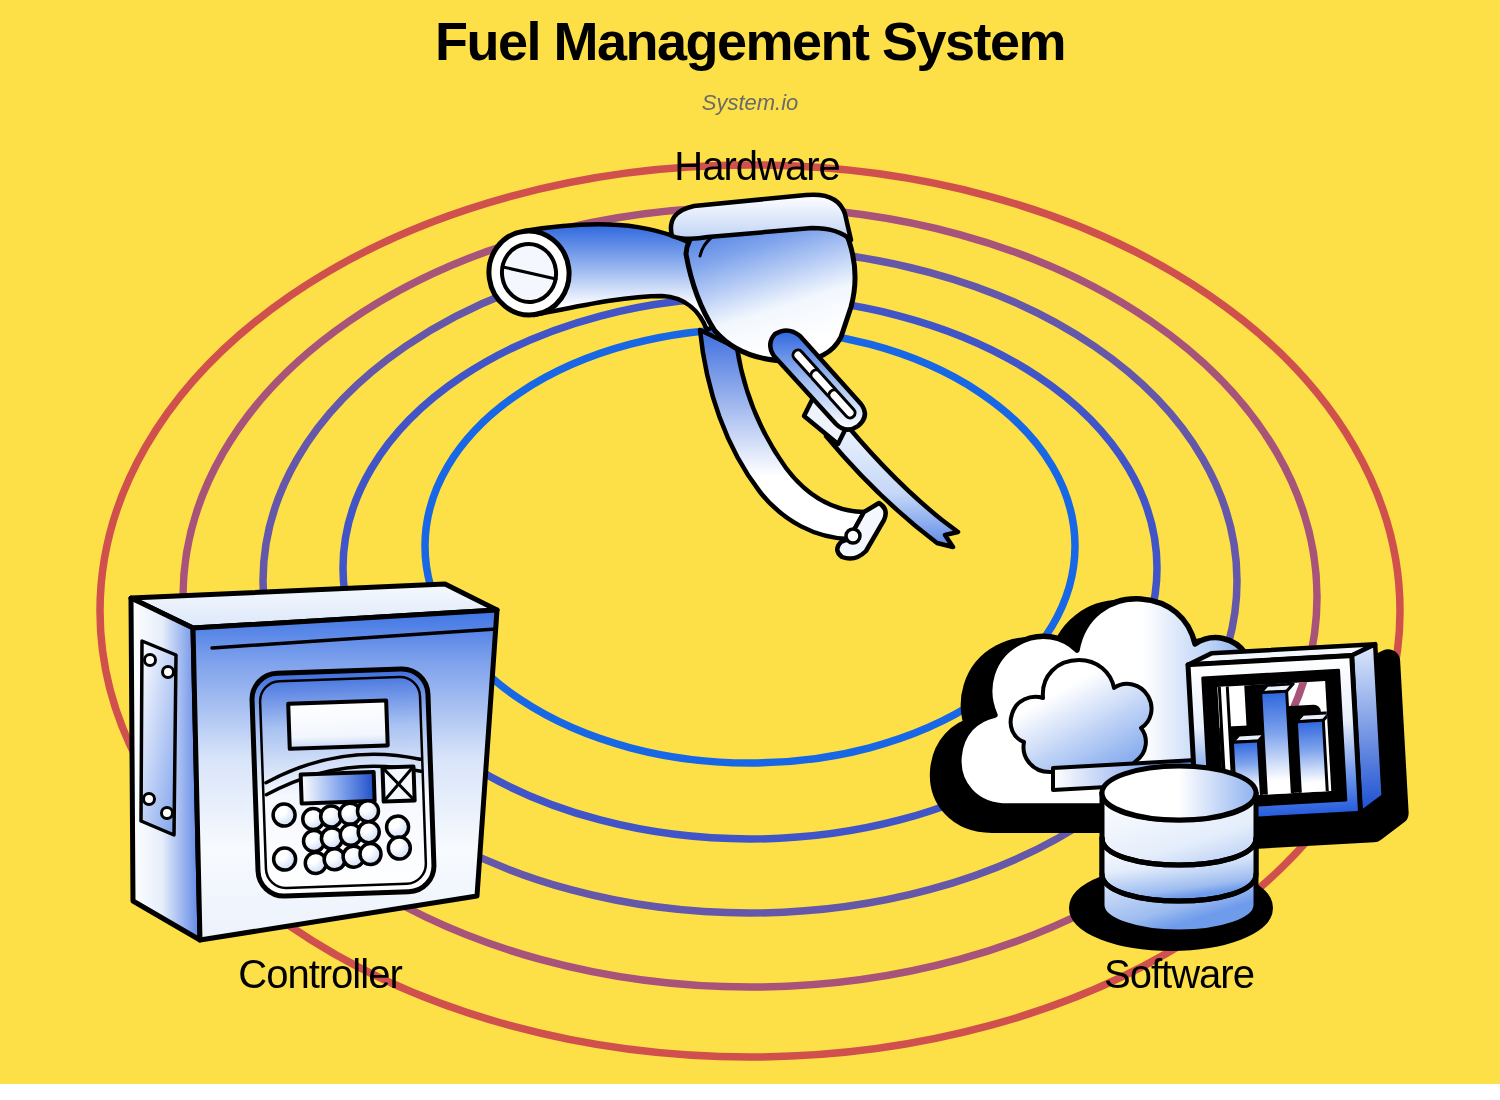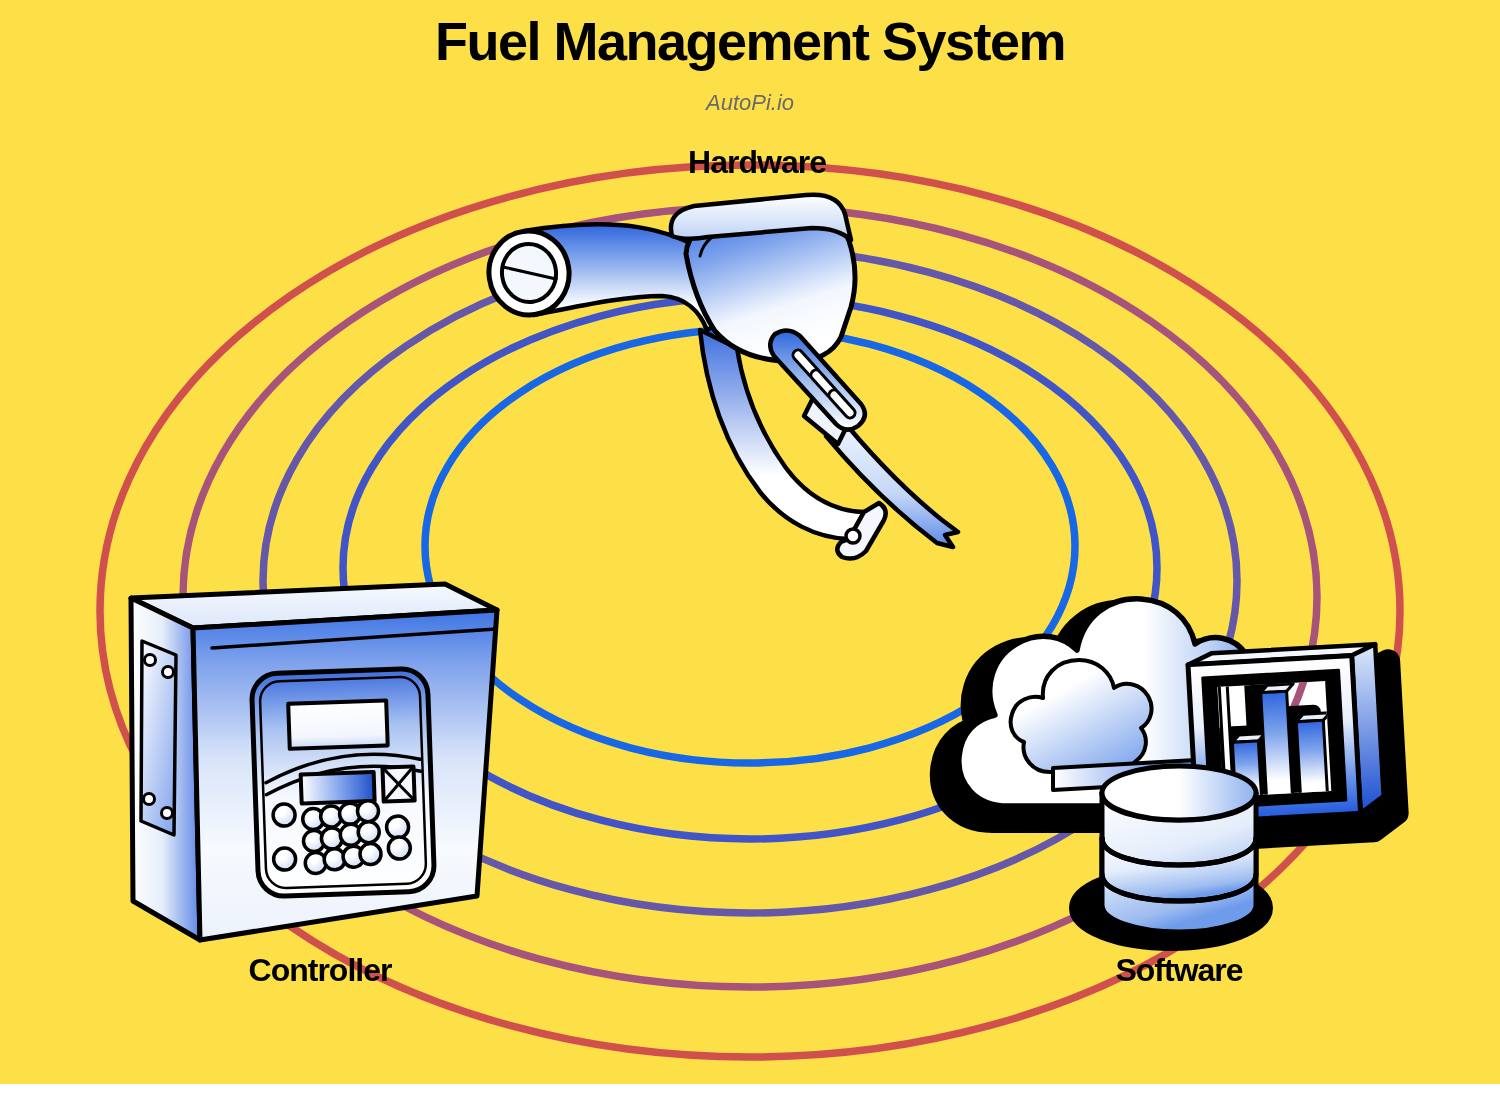--- a/index.html
+++ b/index.html
@@ -2,21 +2,21 @@
 <html><head>
 <meta charset="utf-8">
 <style>
   html,body{margin:0;padding:0;background:#ffffff;}
   .stage{position:relative;width:1500px;height:1084px;background:#fde047;overflow:hidden;
          font-family:"Liberation Sans","DejaVu Sans",sans-serif;}
   .stage svg{position:absolute;left:0;top:0;}
   .txt{position:absolute;transform:translateX(-50%);white-space:nowrap;color:#000;}
   .title{top:10px;left:750px;font-size:54px;font-weight:800;letter-spacing:-1.5px;}
   .subtitle{top:90px;left:750px;font-size:22px;font-style:italic;font-weight:500;color:#6a6a6a;letter-spacing:0px;}
-  .node-label{font-size:32px;font-weight:700;letter-spacing:-1px;}
+  .node-label{font-size:40px;font-weight:400;letter-spacing:-1px;}
   .lbl-hardware{top:144px;left:757px;}
   .lbl-controller{top:952px;left:320px;}
   .lbl-software{top:952px;left:1179px;}
 </style>
 </head>
 <body>
 
 <div class="stage">
 
 <svg width="1500" height="1100" viewBox="0 0 1500 1100">
@@ -307,18 +307,18 @@
     </g>
 
     <g>
       <path fill="#F4F8FE" stroke-width="4.5" d="M 849 539 L 864 512 L 879 503 Q 889 509 884 520 L 866 551 Q 855 562 842 557 Q 833 550 841 542 Z"></path>
       <circle cx="853" cy="536" r="7" fill="#fff" stroke-width="3.5"></circle>
     </g>
   </g>
 </svg>
 
 <div class="txt title">Fuel Management System</div>
-<div class="txt subtitle">AutoPi.io</div>
+<div class="txt subtitle">System.io</div>
 <div class="txt node-label lbl-hardware">Hardware</div>
 <div class="txt node-label lbl-software">Software</div>
 <div class="txt node-label lbl-controller">Controller</div>
 
 </div>
 
 </body></html>

